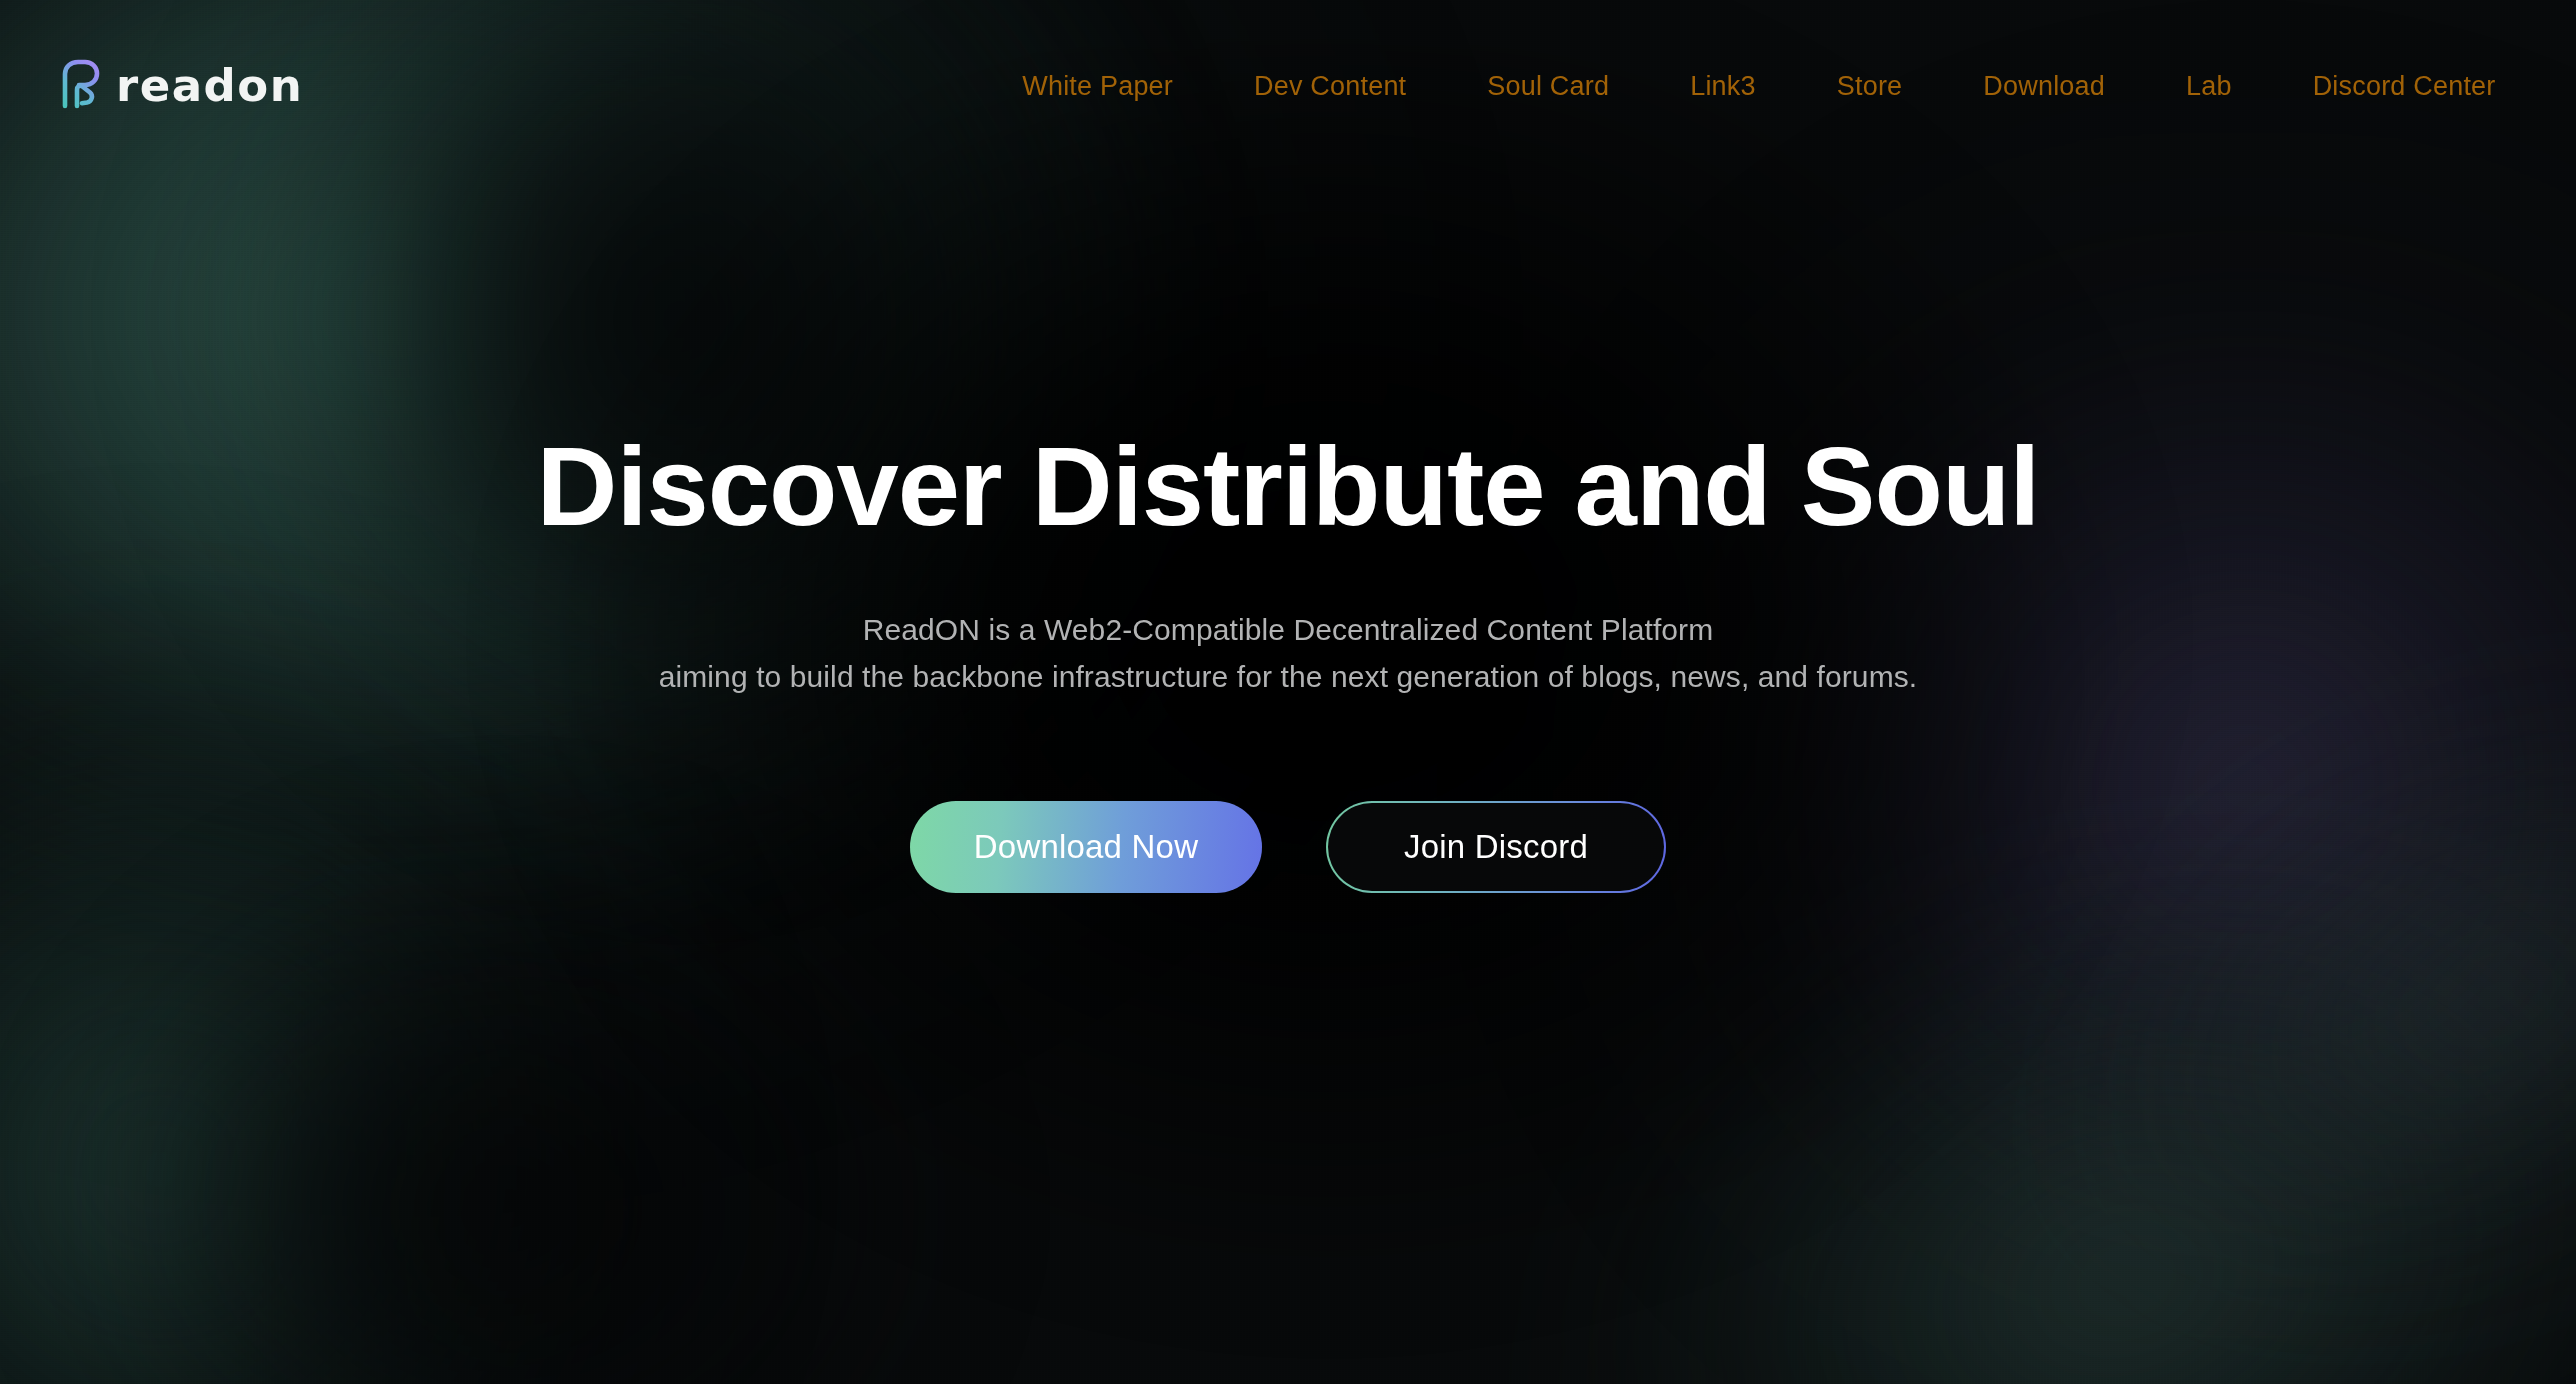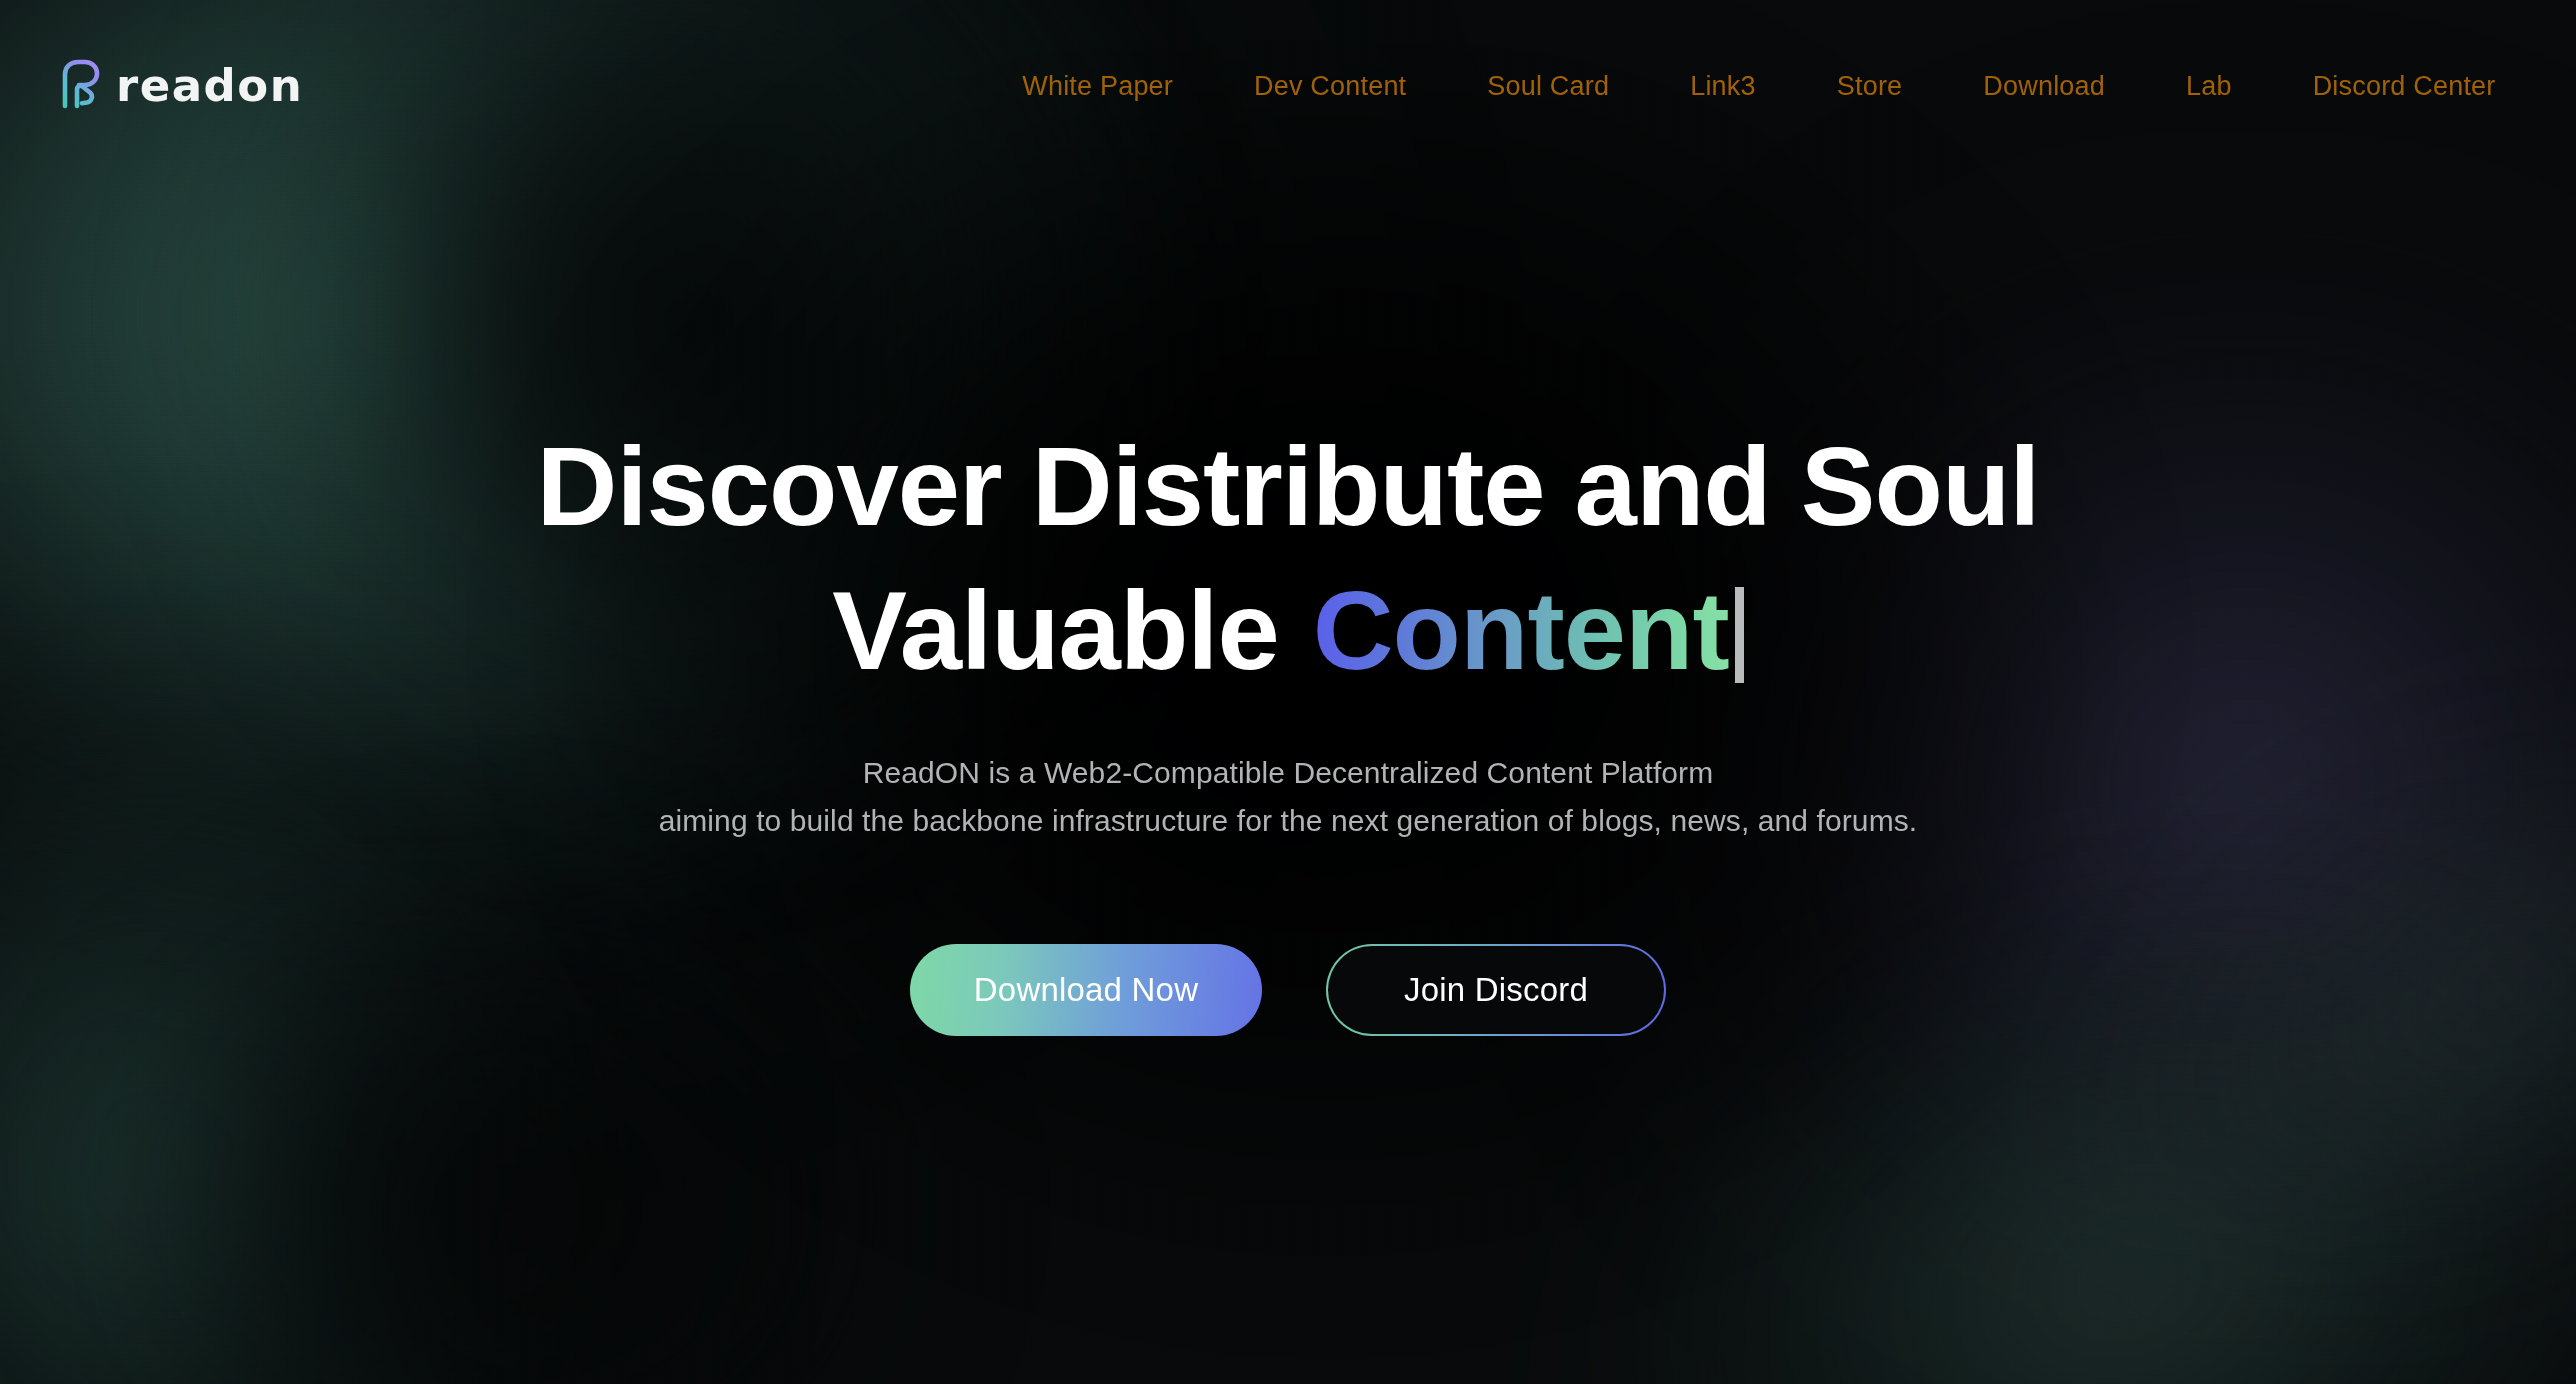--- a/index.html
+++ b/index.html
@@ -358,23 +358,20 @@
       <a class="nav-item">Download</a>
       <a class="nav-item">Lab</a>
       <a class="nav-item">Discord Center</a>
     </nav>
   </header>
 
   <section class="hero">
 
     <h1 class="headline">
       <span class="headline-line word-plain">Discover Distribute and Soul</span>
-      <span class="headline-line headline-line2">
-        <span class="word-plain">Valuable</span><span class="word-gap"></span><span class="word-accent">Content</span><span class="caret"></span>
-      </span>
     </h1>
 
     <p class="subtitle">
       <span class="subtitle-line">ReadON is a Web2-Compatible Decentralized Content Platform</span>
       <span class="subtitle-line">aiming to build the backbone infrastructure for the next generation of blogs, news, and forums.</span>
     </p>
 
     <div class="cta-row">
       <button class="btn btn-primary">Download Now</button>
       <button class="btn btn-secondary">Join Discord</button>

